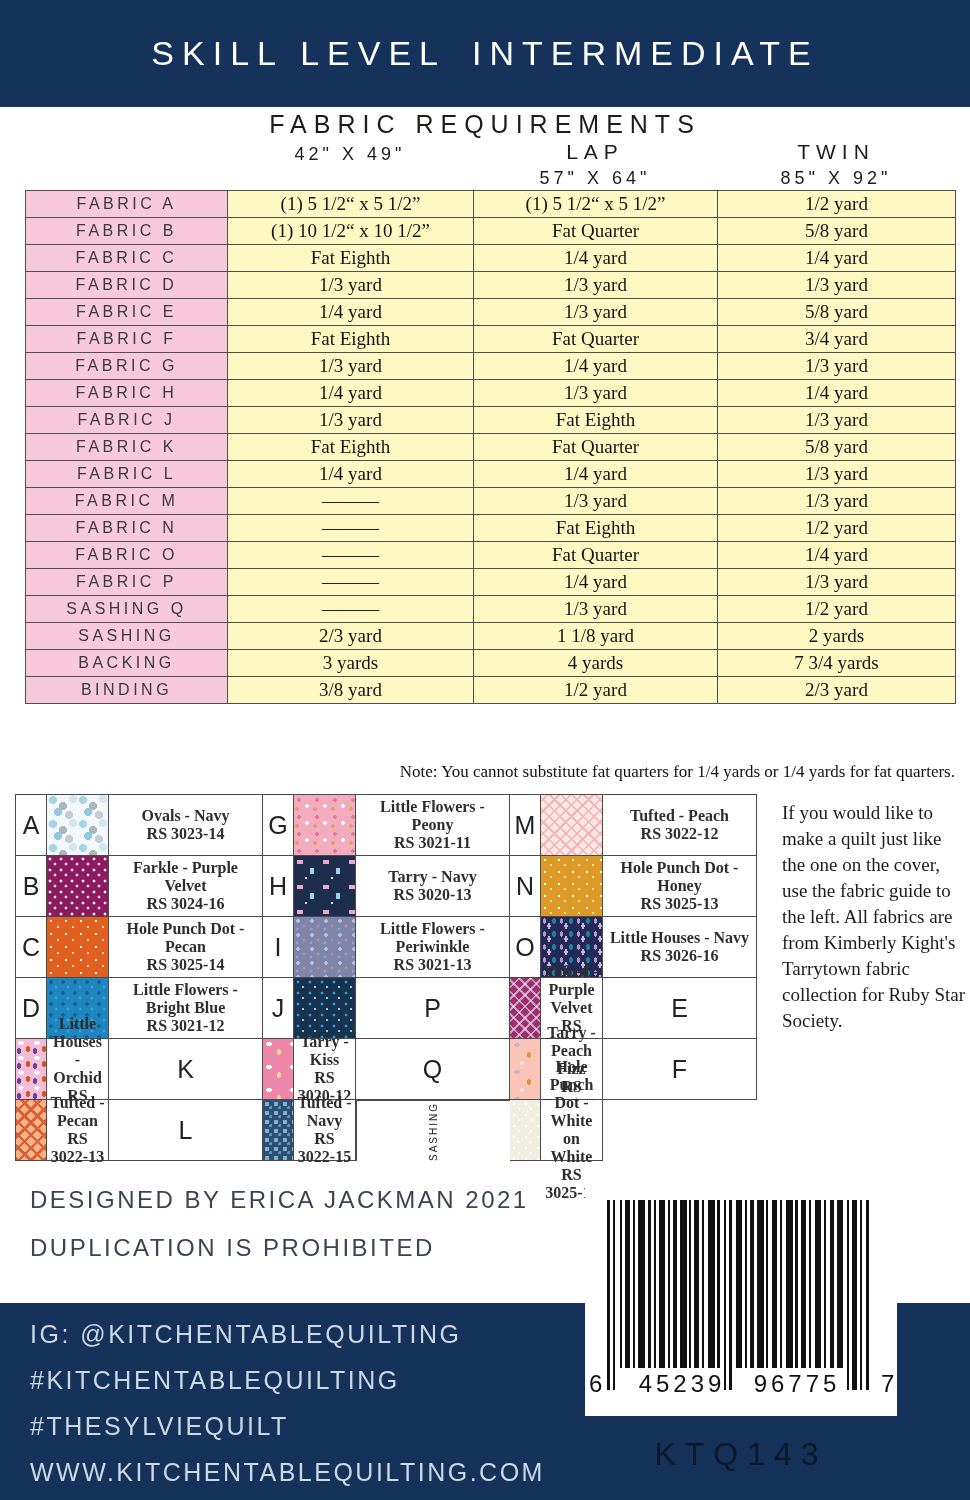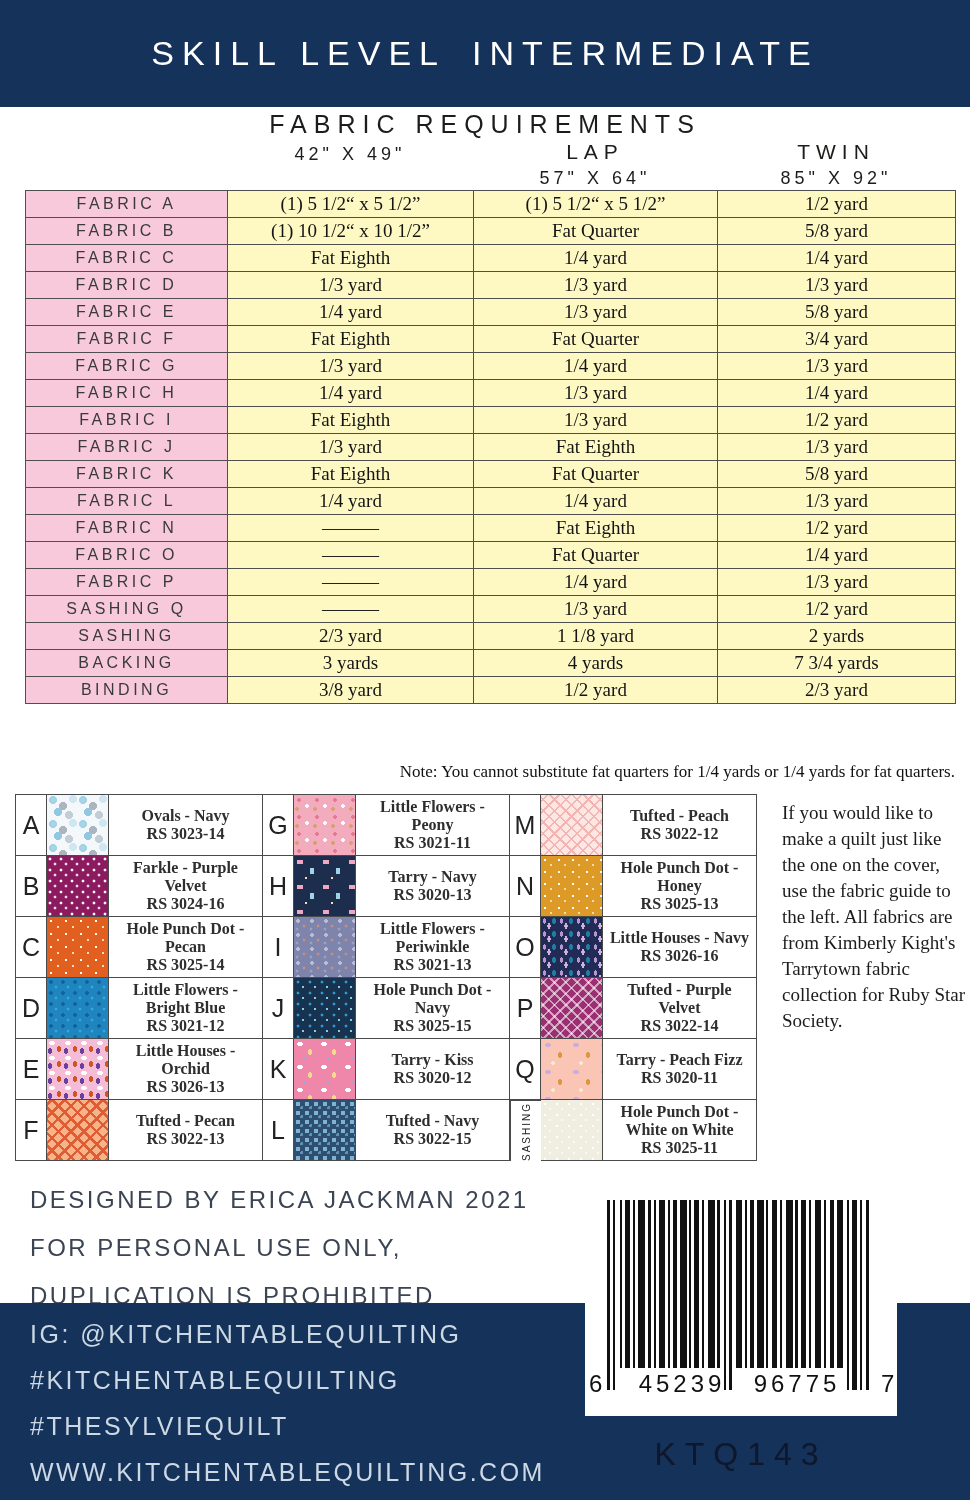--- a/index.html
+++ b/index.html
@@ -227,44 +227,44 @@
           <td class="val">1/4 yard</td>
           <td class="val">1/3 yard</td>
         </tr>
       <tr>
           <td class="lab">FABRIC H</td>
           <td class="val">1/4 yard</td>
           <td class="val">1/3 yard</td>
           <td class="val">1/4 yard</td>
         </tr>
       <tr>
-          <td class="lab">FABRIC I</td>
-          <td class="val">Fat Eighth</td>
-          <td class="val">1/3 yard</td>
-          <td class="val">1/2 yard</td>
-        </tr>
-      <tr>
           <td class="lab">FABRIC J</td>
           <td class="val">1/3 yard</td>
           <td class="val">Fat Eighth</td>
           <td class="val">1/3 yard</td>
         </tr>
       <tr>
           <td class="lab">FABRIC K</td>
           <td class="val">Fat Eighth</td>
           <td class="val">Fat Quarter</td>
           <td class="val">5/8 yard</td>
         </tr>
       <tr>
           <td class="lab">FABRIC L</td>
           <td class="val">1/4 yard</td>
           <td class="val">1/4 yard</td>
           <td class="val">1/3 yard</td>
         </tr>
       <tr>
+          <td class="lab">FABRIC M</td>
+          <td class="val">———</td>
+          <td class="val">1/3 yard</td>
+          <td class="val">1/3 yard</td>
+        </tr>
+      <tr>
           <td class="lab">FABRIC N</td>
           <td class="val">———</td>
           <td class="val">Fat Eighth</td>
           <td class="val">1/2 yard</td>
         </tr>
       <tr>
           <td class="lab">FABRIC O</td>
           <td class="val">———</td>
           <td class="val">Fat Quarter</td>
           <td class="val">1/4 yard</td>
@@ -363,24 +363,20 @@
       </div>
 
     <div class="cell-letter">D</div>
     <div class="swatch sw-d"></div>
     <div class="cell-label">
         <div>Little Flowers - Bright Blue</div>
         <div class="code">RS 3021-12</div>
       </div>
     <div class="cell-letter">J</div>
     <div class="swatch sw-j"></div>
-    <div class="cell-label">
-        <div>Hole Punch Dot - Navy</div>
-        <div class="code">RS 3025-15</div>
-      </div>
     <div class="cell-letter">P</div>
     <div class="swatch sw-p"></div>
     <div class="cell-label">
         <div>Tufted - Purple Velvet</div>
         <div class="code">RS 3022-14</div>
       </div>
 
     <div class="cell-letter">E</div>
     <div class="swatch sw-e"></div>
     <div class="cell-label">
@@ -417,21 +413,20 @@
     <div class="cell-label">
         <div>Hole Punch Dot - White on White</div>
         <div class="code">RS 3025-11</div>
       </div>
   </div>
 
   <div class="sidebar">If you would like to make a quilt just like the one on the cover, use the fabric guide to the left. All fabrics are from Kimberly Kight's Tarrytown fabric collection for Ruby Star Society.</div>
 
   <div class="credits">
     <div>DESIGNED BY ERICA JACKMAN 2021</div>
-    <div>FOR PERSONAL USE ONLY,</div>
     <div>DUPLICATION IS PROHIBITED</div>
   </div>
 
   <div class="footer">
     <div class="fline">IG: @KITCHENTABLEQUILTING</div>
     <div class="fline">#KITCHENTABLEQUILTING</div>
     <div class="fline">#THESYLVIEQUILT</div>
     <div class="fline">WWW.KITCHENTABLEQUILTING.COM</div>
   </div>
 

